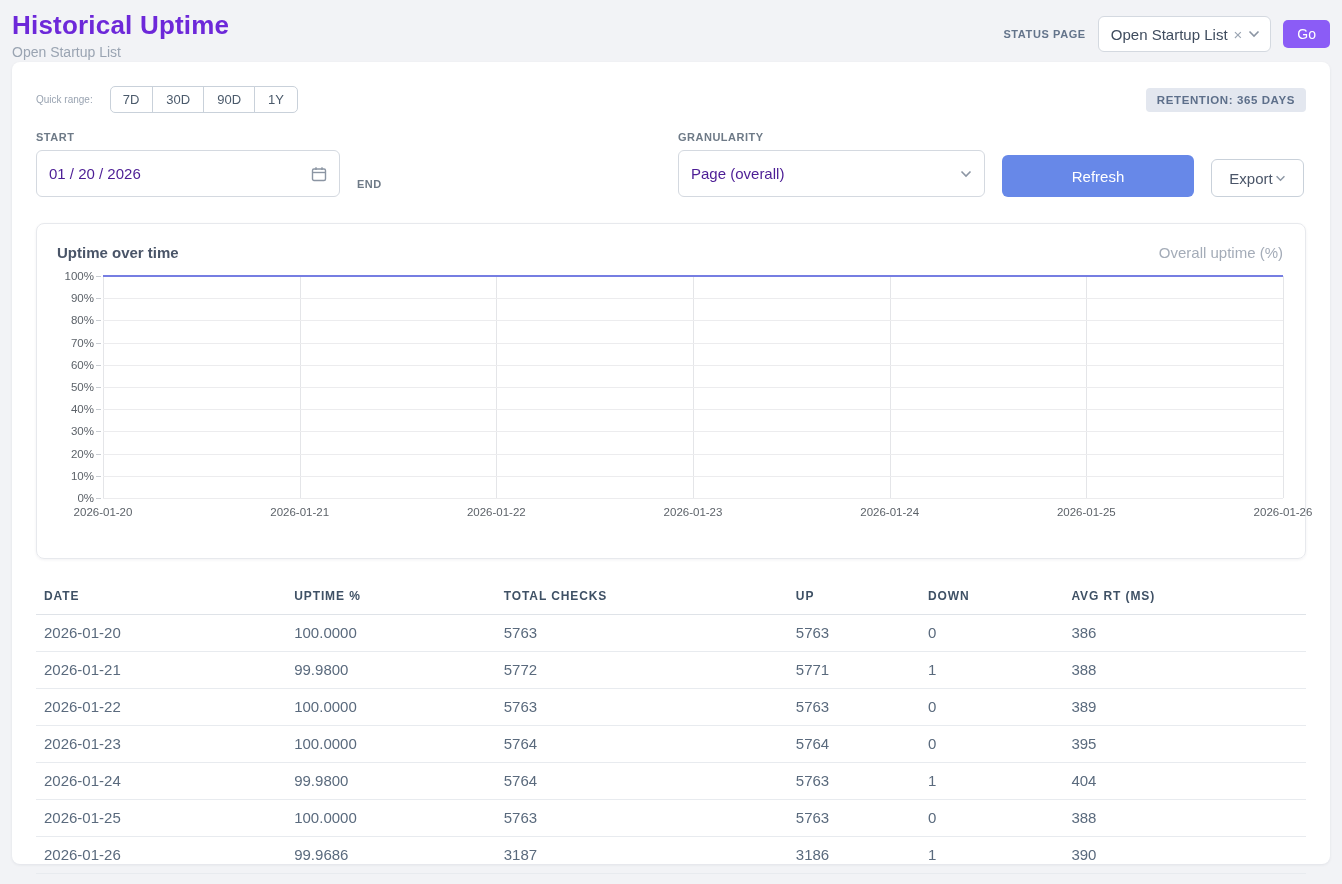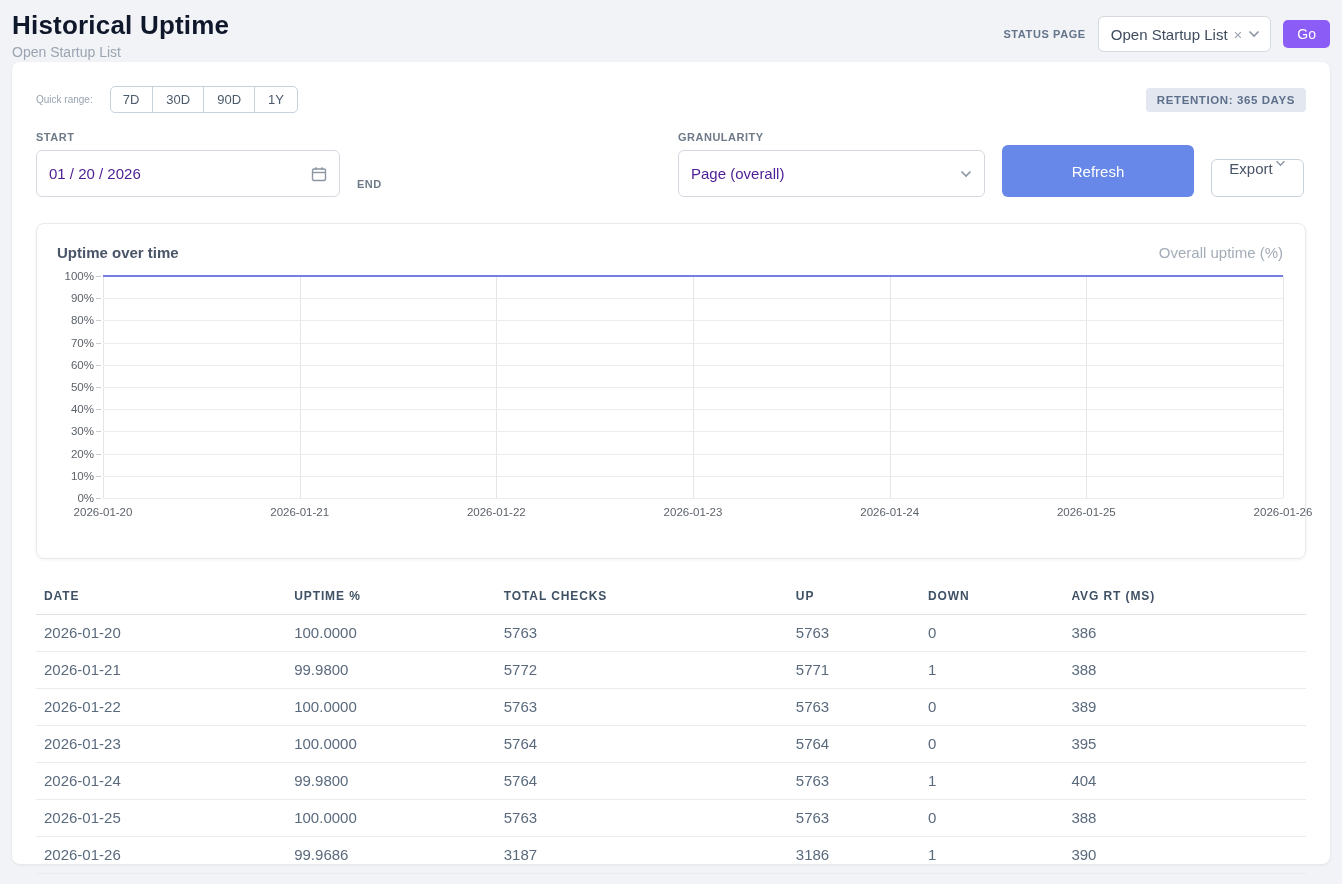--- a/index.html
+++ b/index.html
@@ -9,21 +9,21 @@
     background: #f2f3f6;
     color: #4a5568;
     overflow: hidden;
   }
 
   
   .top-header {
     display: flex; align-items: flex-start; justify-content: space-between;
     padding: 10px 12px 0 12px; height: 62px;
   }
-  .page-title { font-size: 26px; font-weight: 700; color: #0f172a; letter-spacing: 0.2px; }
+  .page-title { font-size: 26px; font-weight: 700; color: #6d28d9; letter-spacing: 0.2px; }
   .page-subtitle { font-size: 14px; color: #9aa4b2; margin-top: 3px; }
   .header-controls { display: flex; align-items: center; gap: 12px; margin-top: 6px; }
   .status-page-label { font-size: 11px; font-weight: 700; color: #64748b; letter-spacing: 0.6px; }
   .status-select {
     display: flex; align-items: center; gap: 6px;
     background: #fff; border: 1px solid #d4d9e0; border-radius: 6px;
     height: 36px; padding: 0 10px 0 12px; min-width: 162px; cursor: pointer;
   }
   .status-select .value { font-size: 15px; color: #3f4c5e; }
   .clear-x { color: #9aa4b2; font-size: 15px; cursor: pointer; }
@@ -66,26 +66,26 @@
   .input-box {
     display: flex; align-items: center; justify-content: space-between;
     border: 1px solid #d4d9e0; border-radius: 6px; background: #fff;
     height: 47px; padding: 0 12px; font-size: 15px; color: #4c1d95;
   }
   .f-start, .f-end { width: 304px; }
   .f-gran { width: 307px; }
   .cal-icon { stroke: #8b95a3; fill: none; stroke-width: 1.4; }
   .refresh-button {
     background: #6788e8; color: #fff; border: none; border-radius: 6px;
-    width: 192px; height: 52px; font-size: 15px; cursor: pointer; font-family: inherit;
+    width: 192px; height: 42px; font-size: 15px; cursor: pointer; font-family: inherit;
   }
   .export-button {
     background: #fff; border: 1px solid #c9d1da; border-radius: 6px; color: #4a5568;
     width: 93px; height: 38px; font-size: 15px; cursor: pointer; font-family: inherit;
-    display: flex; justify-content: center; gap: 2px;
+    display: flex; align-items: center; justify-content: center; gap: 2px;
   }
 
   
   .chart-card {
     border: 1px solid #e7e9ed; border-radius: 8px;
     box-shadow: 0 1px 3px rgba(30,40,60,0.06);
     padding: 20px 22px 14px 20px; margin-bottom: 20px; height: 336px;
   }
   .chart-head { display: flex; align-items: center; justify-content: space-between; }
   .chart-title { font-size: 15px; font-weight: 700; color: #4a5568; }

